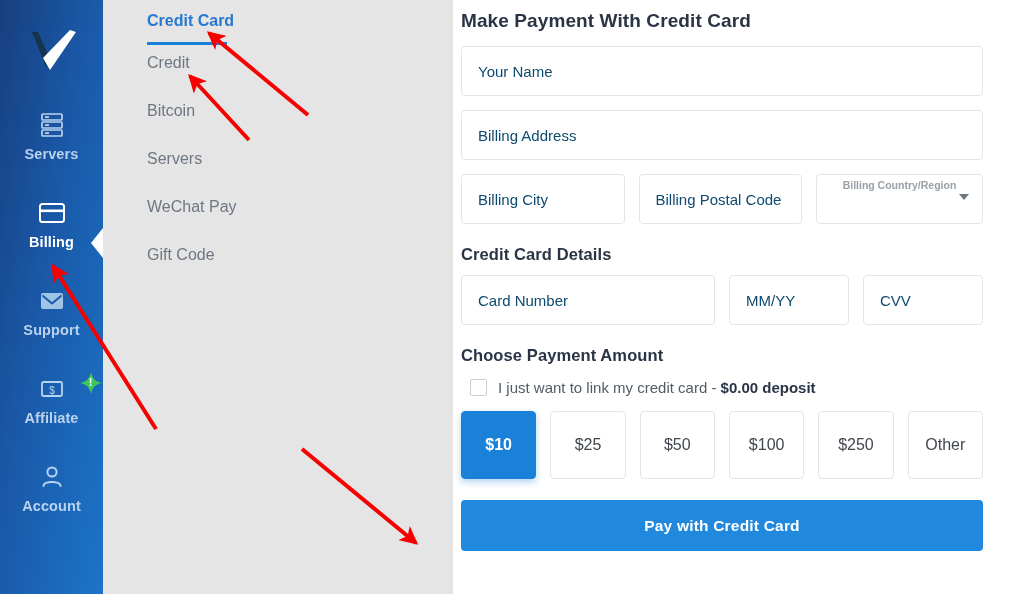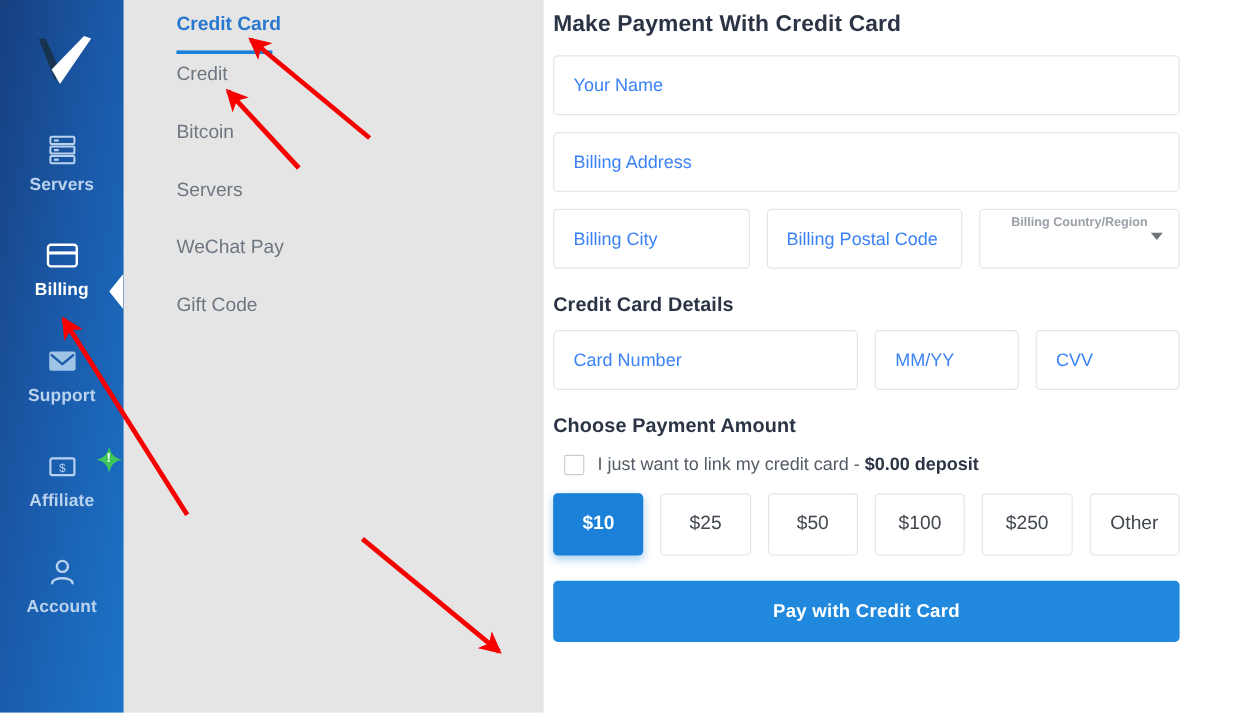--- a/index.html
+++ b/index.html
@@ -138,21 +138,21 @@
 
   .field {
     border: 1px solid #e2e5e9;
     border-radius: 4px;
     height: 50px;
     background: #fff;
     display: flex;
     align-items: center;
     padding: 0 16px;
     font-size: 15px;
-    color: #3b82f6;
+    color: #0c4a6e;
     cursor: text;
     width: 100%;
   }
   .row { display: flex; gap: 14px; }
 
   .select-field {
     border: 1px solid #e2e5e9;
     border-radius: 4px;
     height: 50px;
     background: #fff;
@@ -198,21 +198,21 @@
     background: #fff;
     flex: 0 0 17px;
     cursor: pointer;
   }
   .checktext { font-size: 15px; color: #535c66; }
   .checktext b { color: #2b3445; font-weight: bold; }
 
   .amounts { display: flex; gap: 14px; }
   .amt {
     flex: 1 1 0;
-    height: 52px;
+    height: 68px;
     border: 1px solid #e2e5e9;
     border-radius: 4px;
     background: #fff;
     display: flex;
     align-items: center;
     justify-content: center;
     font-size: 16px;
     color: #41474f;
     cursor: pointer;
   }

